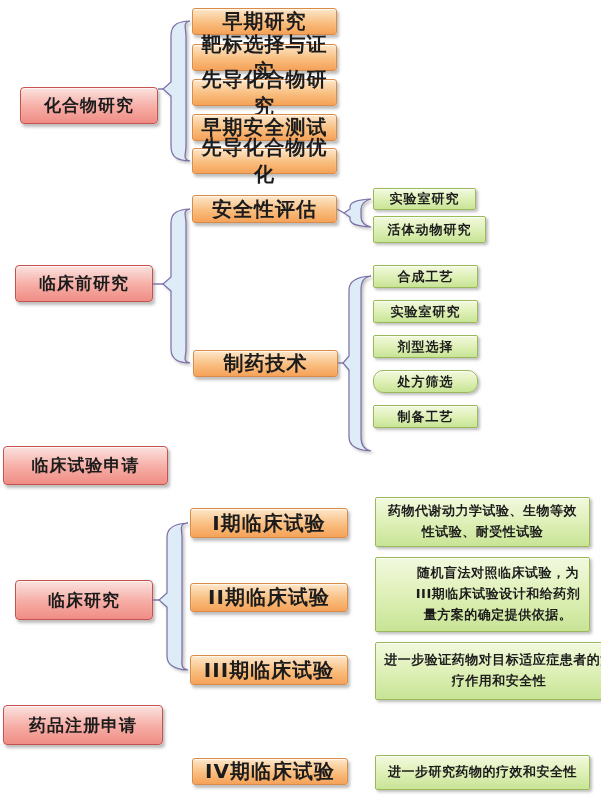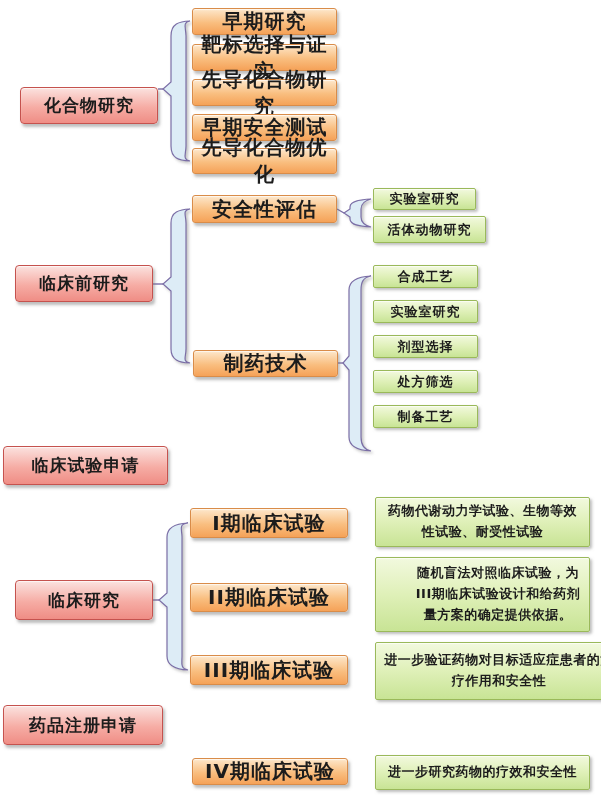--- a/index.html
+++ b/index.html
@@ -93,21 +93,21 @@
 
   <div class="box phase" style="left:192px;top:195px;width:145px;height:28px;">安全性评估</div>
   <div class="box phase" style="left:193px;top:350px;width:145px;height:27px;">制药技术</div>
 
   <div class="box detail" style="left:373px;top:188px;width:103px;height:22px;">实验室研究</div>
   <div class="box detail" style="left:373px;top:216px;width:113px;height:27px;">活体动物研究</div>
 
   <div class="box detail" style="left:373px;top:265px;width:105px;height:23px;">合成工艺</div>
   <div class="box detail" style="left:373px;top:300px;width:105px;height:23px;">实验室研究</div>
   <div class="box detail" style="left:373px;top:335px;width:105px;height:23px;">剂型选择</div>
-  <div class="box detail" style="left:373px;top:370px;width:105px;height:23px;">处方筛选</div>
+  <div class="box detail" style="left:373px;top:370px;width:105px;height:23px;border-radius:10px;">处方筛选</div>
   <div class="box detail" style="left:373px;top:405px;width:105px;height:23px;">制备工艺</div>
 
   <div class="box phase" style="left:190px;top:508px;width:158px;height:30px;text-align:center;">I期临床试验</div>
   <div class="box phase" style="left:190px;top:583px;width:158px;height:29px;">II期临床试验</div>
   <div class="box phase" style="left:190px;top:655px;width:158px;height:30px;">III期临床试验</div>
 
   <div class="box detail desc" style="left:375px;top:497px;width:215px;height:50px;">药物代谢动力学试验、生物等效性试验、耐受性试验</div>
   <div class="box detail desc" style="left:375px;top:557px;width:215px;height:75px;padding-left:37px;">随机盲法对照临床试验，为III期临床试验设计和给药剂量方案的确定提供依据。</div>
   <div class="box detail desc" style="left:375px;top:642px;width:248px;height:58px;">进一步验证药物对目标适应症患者的治疗作用和安全性</div>
 

